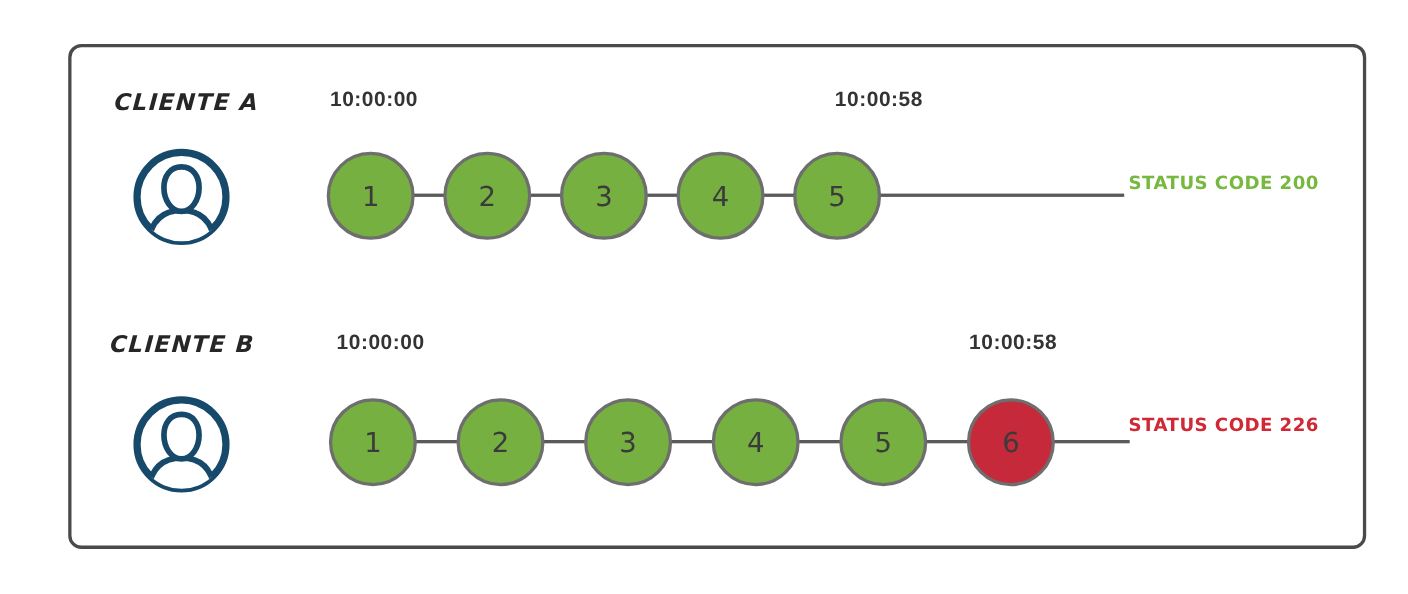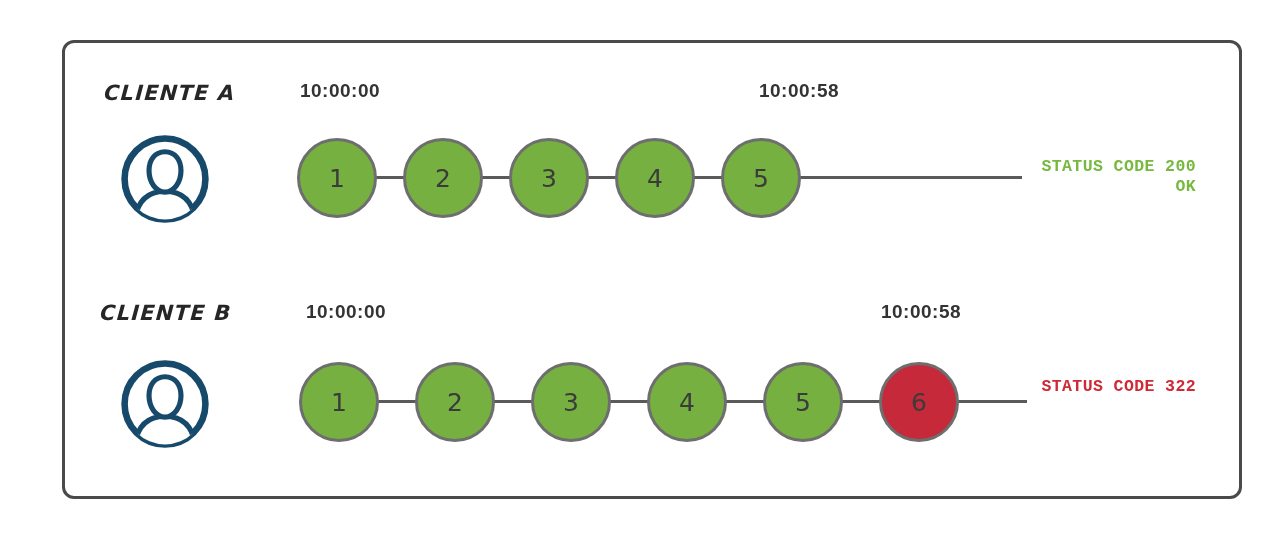--- a/index.html
+++ b/index.html
@@ -64,27 +64,26 @@
     align-items: center;
     justify-content: center;
     font-size: 25px;
     color: #3b3b3b;
     background: var(--ok-fill, #76b041);
   }
   .circle[data-state="blocked"] { background: var(--blocked-fill, #c5293a); }
   .status {
     position: absolute;
     width: 170px;
-    text-align: right;
+    text-align: left;
     font-weight: 700;
     font-size: 16.5px;
     line-height: 20px;
     letter-spacing: 0.4px;
     white-space: nowrap;
-    font-family: Liberation Mono, monospace;
   }
   .status[data-state="ok"] { color: var(--ok-text, #77b83f); }
   .status[data-state="blocked"] { color: var(--blocked-text, #cf2936); }
 
   
   .a-client { left: 170px; top: 81px; }
   .a-avatar { left: 118px; top: 132px; }
   .a-t1 { left: 340px; top: 80px; }
   .a-t2 { left: 799px; top: 80px; }
   .a-line { left: 337px; top: 176px; width: 685px; }
@@ -138,21 +137,20 @@
     <div class="circle" data-state="ok">
         <span>4</span>
       </div>
     <div class="circle" data-state="ok">
         <span>5</span>
       </div>
   </div>
 
   <div class="status a-status" data-state="ok">
     <div>STATUS CODE 200</div>
-    <div>OK</div>
   </div>
 
   <div class="client-label b-client">CLIENTE B</div>
 
   <svg class="avatar b-avatar" viewBox="0 0 100 100">
     <defs>
         <clipPath id="avclip-b">
           <circle cx="50" cy="50" r="43"></circle>
         </clipPath>
       </defs>
@@ -182,15 +180,15 @@
       </div>
     <div class="circle" data-state="ok">
         <span>5</span>
       </div>
     <div class="circle" data-state="blocked">
         <span>6</span>
       </div>
   </div>
 
   <div class="status b-status" data-state="blocked">
-    <div>STATUS CODE 322</div>
+    <div>STATUS CODE 226</div>
   </div>
 </div>
 
 </body></html>

